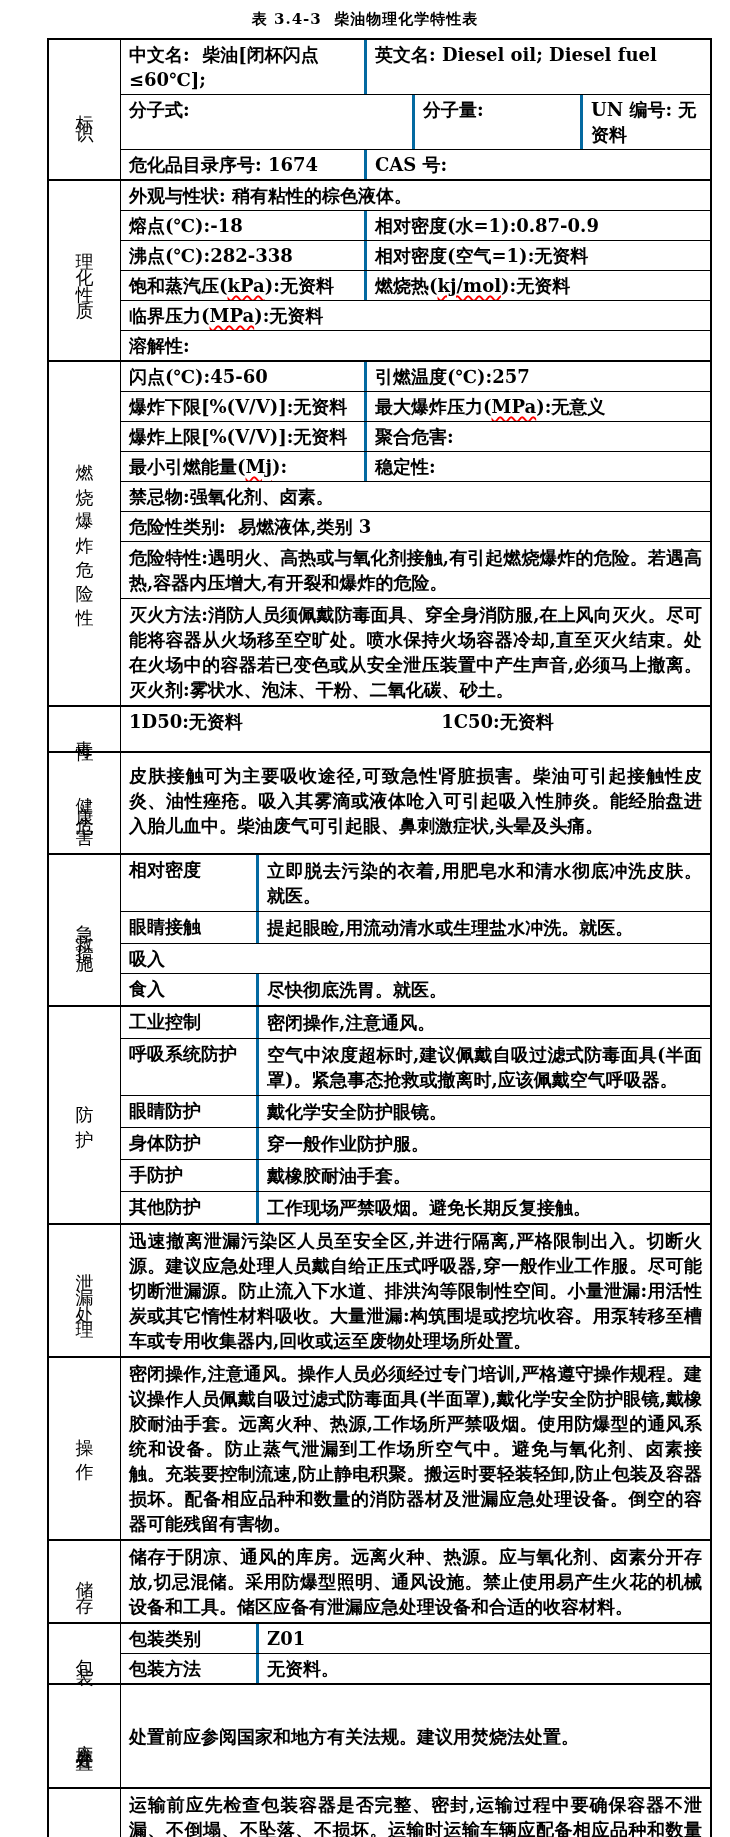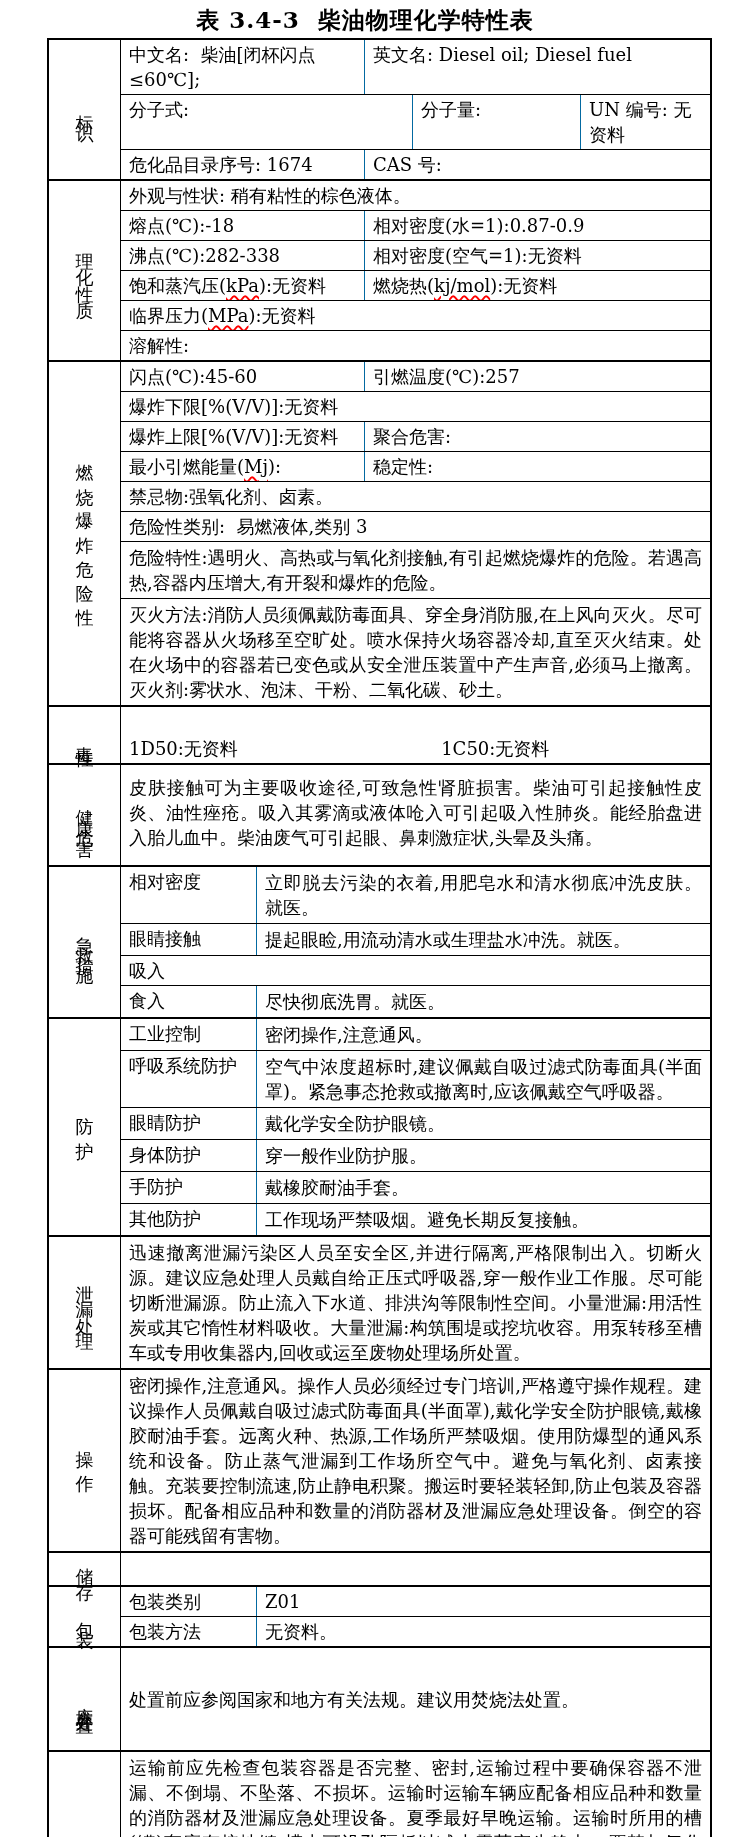--- a/index.html
+++ b/index.html
@@ -8,21 +8,21 @@
     color:#000;
     font-family:"DejaVu Serif","Liberation Serif",serif;
     font-size:18px;
     line-height:25px;
     -webkit-font-smoothing:none;
   }
   .page{width:730px;}
   .title{
     text-align:center;
     font-weight:bold;
-    font-size:23px;
+    font-size:15px;
     padding:7px 0 6px 0;
     letter-spacing:1px;
     white-space:pre;
   }
   .sheet{
     margin-left:47px;
     width:665px;
     box-sizing:border-box;
     border:2px solid #000;
   }
@@ -38,37 +38,37 @@
     writing-mode:vertical-rl;
     text-orientation:upright;
     white-space:pre;
     line-height:1;
   }
   .ls1{letter-spacing:3px;}
   .ls2{letter-spacing:10px;}
   .ls3{letter-spacing:16px;}
   .ls4{letter-spacing:24px;}
   .sec-body{flex:1;min-width:0;display:flex;flex-direction:column;}
-  .row{display:flex;align-items:stretch;}
+  .row{display:flex;align-items:stretch;font-weight:bold;}
   .row + .row{border-top:1px solid #000;}
   .cell{
     padding:2px 8px;
     box-sizing:border-box;
     white-space:pre-wrap;
     overflow:hidden;
   }
-  .cell + .cell{border-left:1px solid #0369a1;}
+  .cell + .cell{border-left:3px solid #0369a1;}
   .w-half{flex:0 0 243px;}
   .w-mw{flex:0 0 168px;margin-left:48px;}
   .w-lab{flex:0 0 135px;}
   .fill{flex:1;min-width:0;}
   .para{text-align:justify;padding:3px 8px;}
   .tall-center{min-height:102px;display:flex;align-items:center;}
   .health-cell{min-height:100px;padding-top:10px;}
-  .tox-row{min-height:44px;align-items:flex-end;margin-top:12px;}
+  .tox-row{min-height:44px;align-items:flex-start;}
   .tox-l{flex:0 0 53%;}
   .sq{
     text-decoration-line:underline;
     text-decoration-style:wavy;
     text-decoration-color:#ff0000;
     text-decoration-thickness:1.5px;
     text-underline-offset:3px;
     text-align:center;
   }
 </style>
@@ -135,20 +135,21 @@
       <div class="sec-label">
         <span class="vlabel ls4">燃烧爆炸危险性</span>
       </div>
       <div class="sec-body">
         <div class="row">
           <div class="cell w-half">闪点(℃):45-60</div>
           <div class="cell fill">引燃温度(℃):257</div>
         </div>
         <div class="row">
           <div class="cell w-half">爆炸下限[%(V/V)]:无资料</div>
+          <div class="cell fill"><span>最大爆炸压力(</span><span class="sq">MPa</span><span>):无意义</span></div>
         </div>
         <div class="row">
           <div class="cell w-half">爆炸上限[%(V/V)]:无资料</div>
           <div class="cell fill">聚合危害:</div>
         </div>
         <div class="row">
           <div class="cell w-half"><span>最小引燃能量(</span><span class="sq">Mj</span><span>):</span></div>
           <div class="cell fill">稳定性:</div>
         </div>
         <div class="row">
@@ -263,20 +264,25 @@
         <div class="row">
           <div class="cell fill para">密闭操作,注意通风。操作人员必须经过专门培训,严格遵守操作规程。建议操作人员佩戴自吸过滤式防毒面具(半面罩),戴化学安全防护眼镜,戴橡胶耐油手套。远离火种、热源,工作场所严禁吸烟。使用防爆型的通风系统和设备。防止蒸气泄漏到工作场所空气中。避免与氧化剂、卤素接触。充装要控制流速,防止静电积聚。搬运时要轻装轻卸,防止包装及容器损坏。配备相应品种和数量的消防器材及泄漏应急处理设备。倒空的容器可能残留有害物。</div>
         </div>
       </div>
     </div>
 
     <div class="sec">
       <div class="sec-label">
         <span class="vlabel ls3">储存</span>
       </div>
+      <div class="sec-body">
+        <div class="row">
+          <div class="cell fill para">储存于阴凉、通风的库房。远离火种、热源。应与氧化剂、卤素分开存放,切忌混储。采用防爆型照明、通风设施。禁止使用易产生火花的机械设备和工具。储区应备有泄漏应急处理设备和合适的收容材料。</div>
+        </div>
+      </div>
     </div>
 
     <div class="sec">
       <div class="sec-label">
         <span class="vlabel ls2">包装</span>
       </div>
       <div class="sec-body">
         <div class="row">
           <div class="cell w-lab">包装类别</div>
           <div class="cell fill">Z01</div>

